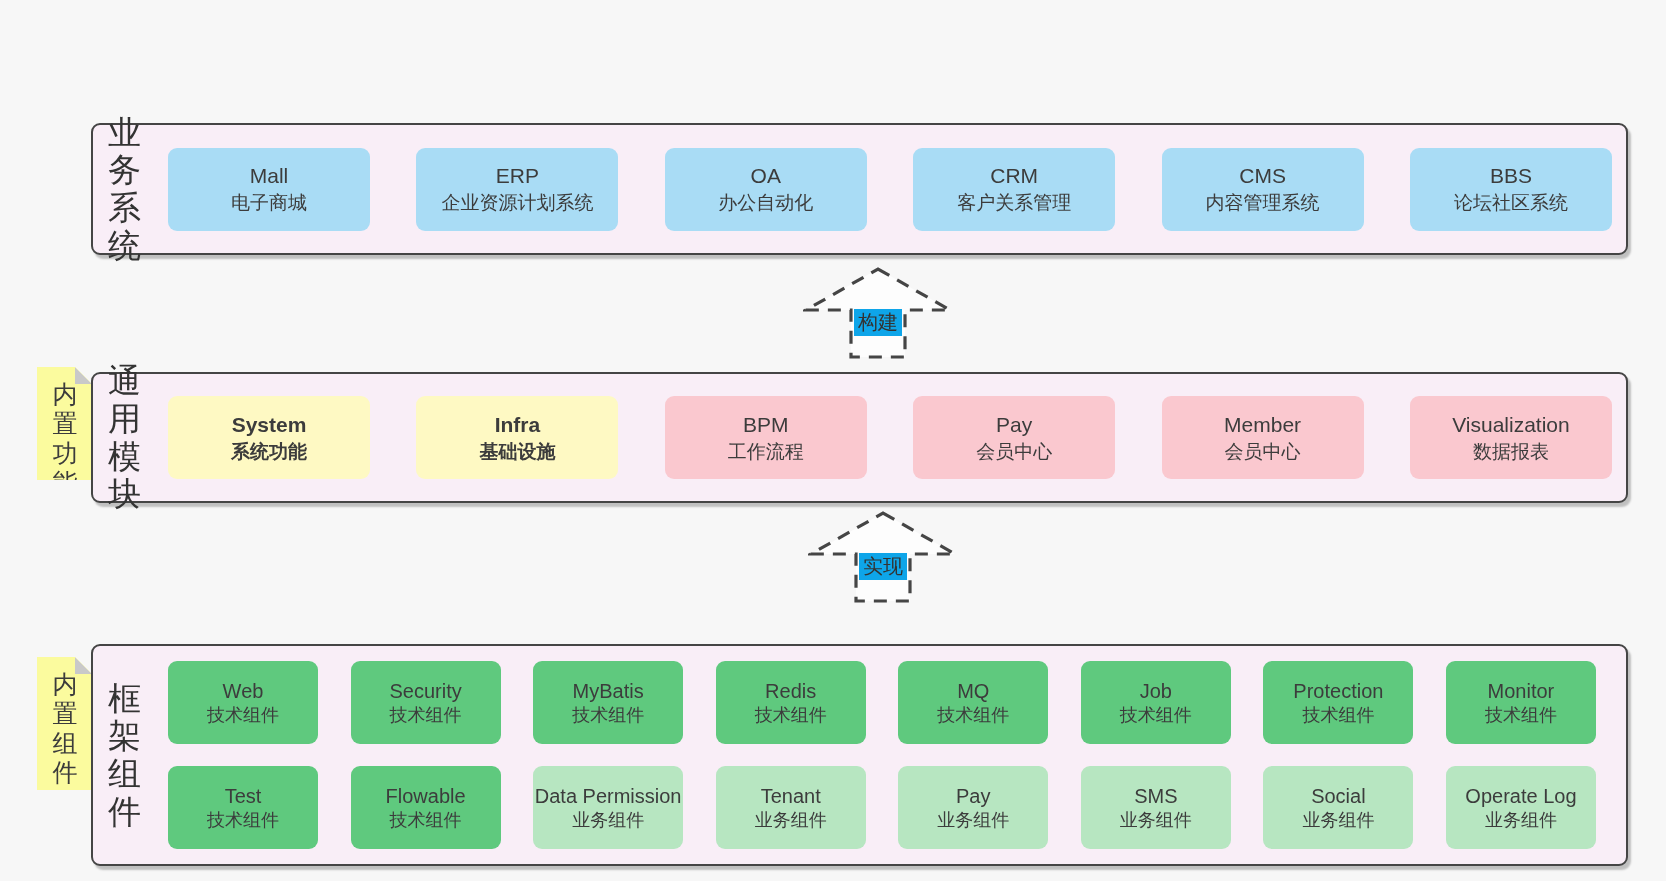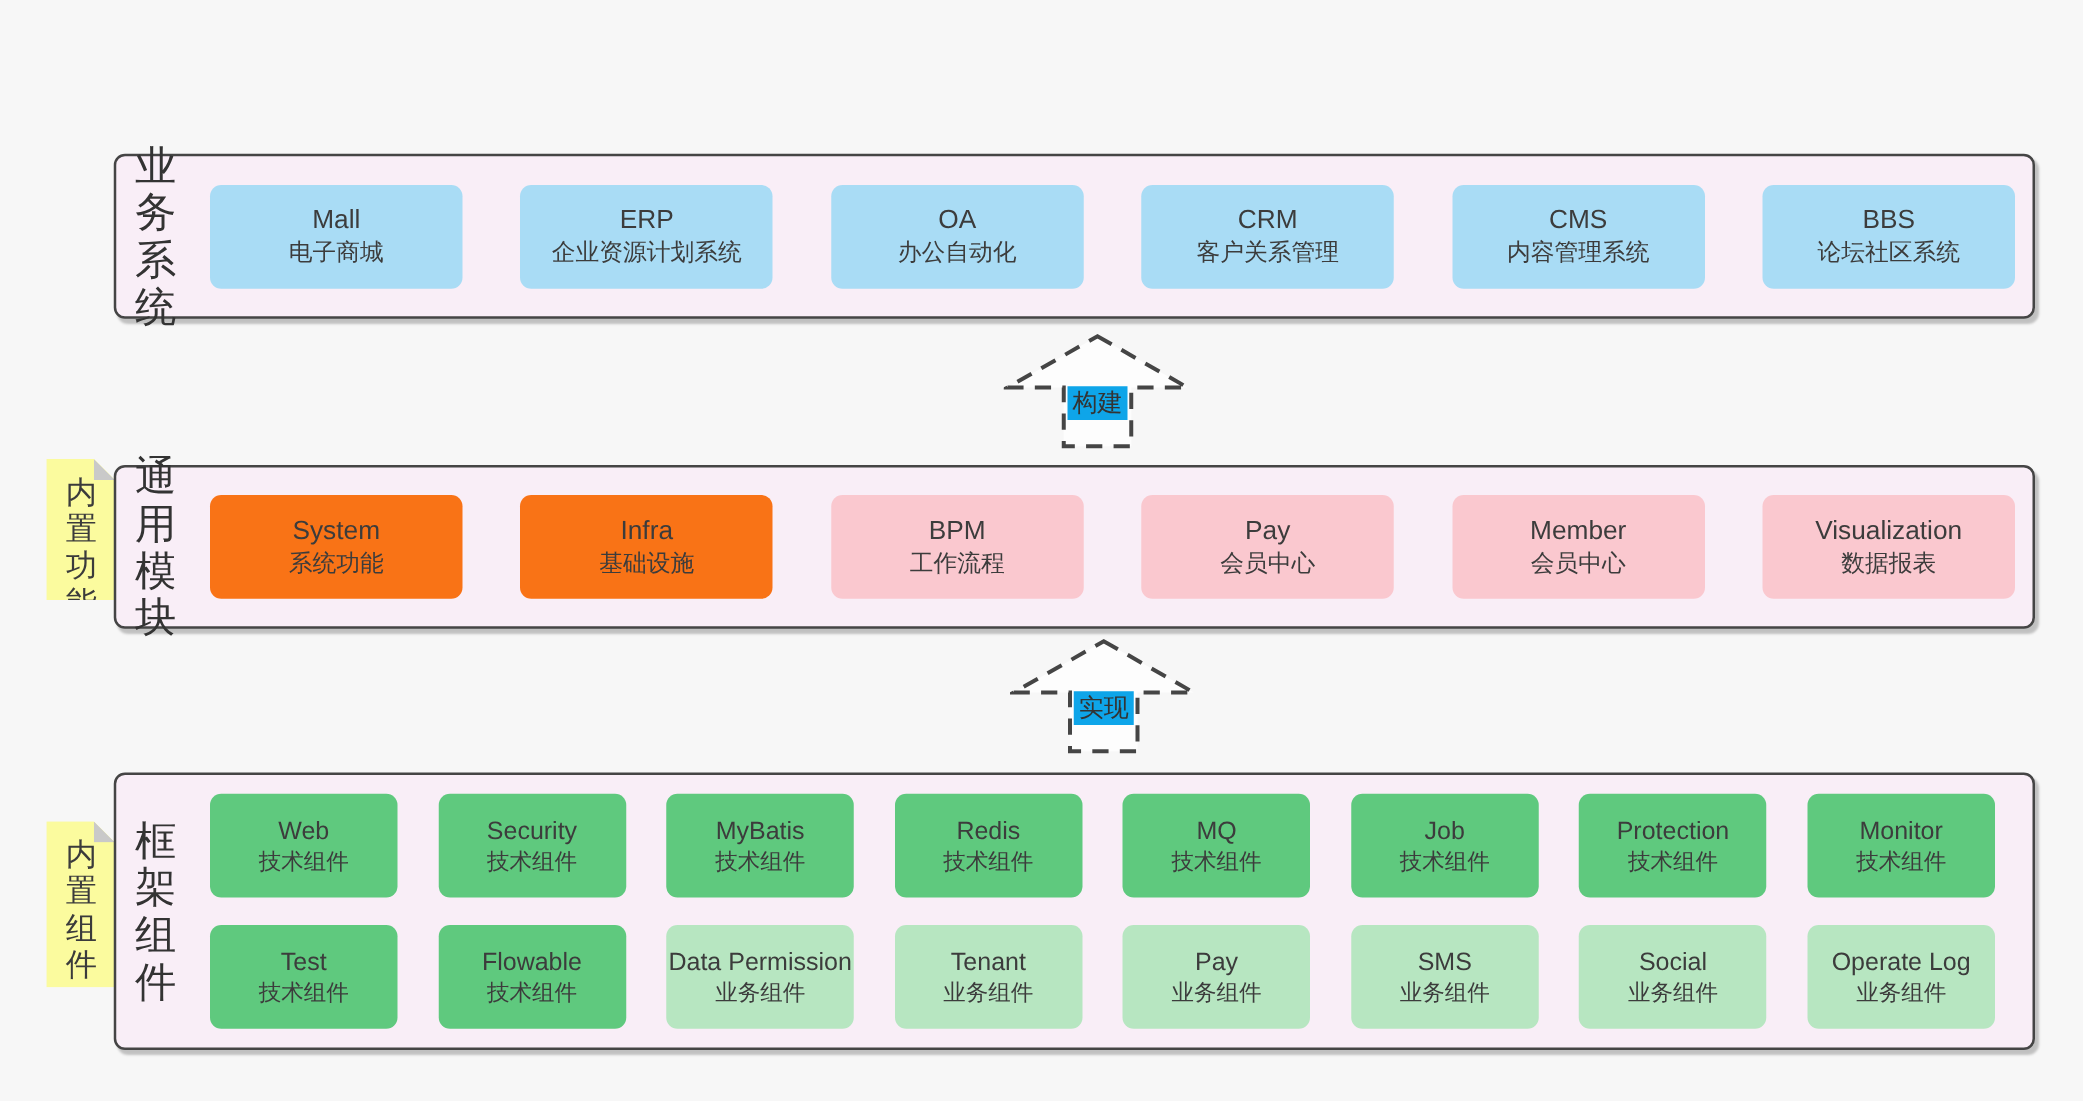--- a/index.html
+++ b/index.html
@@ -9,21 +9,21 @@
     font-family:"Liberation Sans","DejaVu Sans",sans-serif;
   }
   .band{
     position:absolute;left:91px;width:1537px;box-sizing:border-box;
     background:#f9eef7;border:2px solid #454545;border-radius:9px;
     box-shadow:3px 4px 2px rgba(0,0,0,0.22);
     display:flex;align-items:center;z-index:2;
   }
   #band-business{top:123px;height:132px;}
   #band-common{top:372px;height:131px;}
-  #band-framework{top:618px;height:222px;}
+  #band-framework{top:644px;height:222px;}
 
   .band-label{
     flex:0 0 auto;width:30px;margin-left:15px;
     font-size:33px;line-height:1.14;text-align:center;
     word-break:break-all;color:#333;
   }
   .band-rows{flex:1;display:flex;flex-direction:column;gap:22px;padding:0 14px 0 18px;}
   #band-framework .band-rows{padding-right:30px;}
   .row{display:flex;justify-content:space-between;}
 
@@ -33,21 +33,21 @@
     text-align:center;line-height:1.34;color:#3c3c3c;margin-left:12px;
   }
   .row-6 .box{width:202px;}
   .row-8 .box{width:150px;line-height:1.26;}
   .box .en{font-size:21px;}
   .box .zh{font-size:19px;}
   .row-8 .box .en{font-size:20px;}
   .row-8 .box .zh{font-size:18px;}
 
   .blue{background:#a9dcf5;}
-  .red{background:#f97316;}
+  .red{background:#fef9c3;font-weight:bold;}
   .pink{background:#fac8cf;}
   .green-dark{background:#5fc97e;}
   .green-light{background:#b7e6c1;}
 
   .sticky{
     position:absolute;left:37px;width:55px;box-sizing:border-box;
     background:#fbfb9e;z-index:1;display:flex;justify-content:center;
     padding-top:13px;
     clip-path:polygon(0 0,calc(100% - 17px) 0,100% 17px,100% 100%,0 100%);
   }

